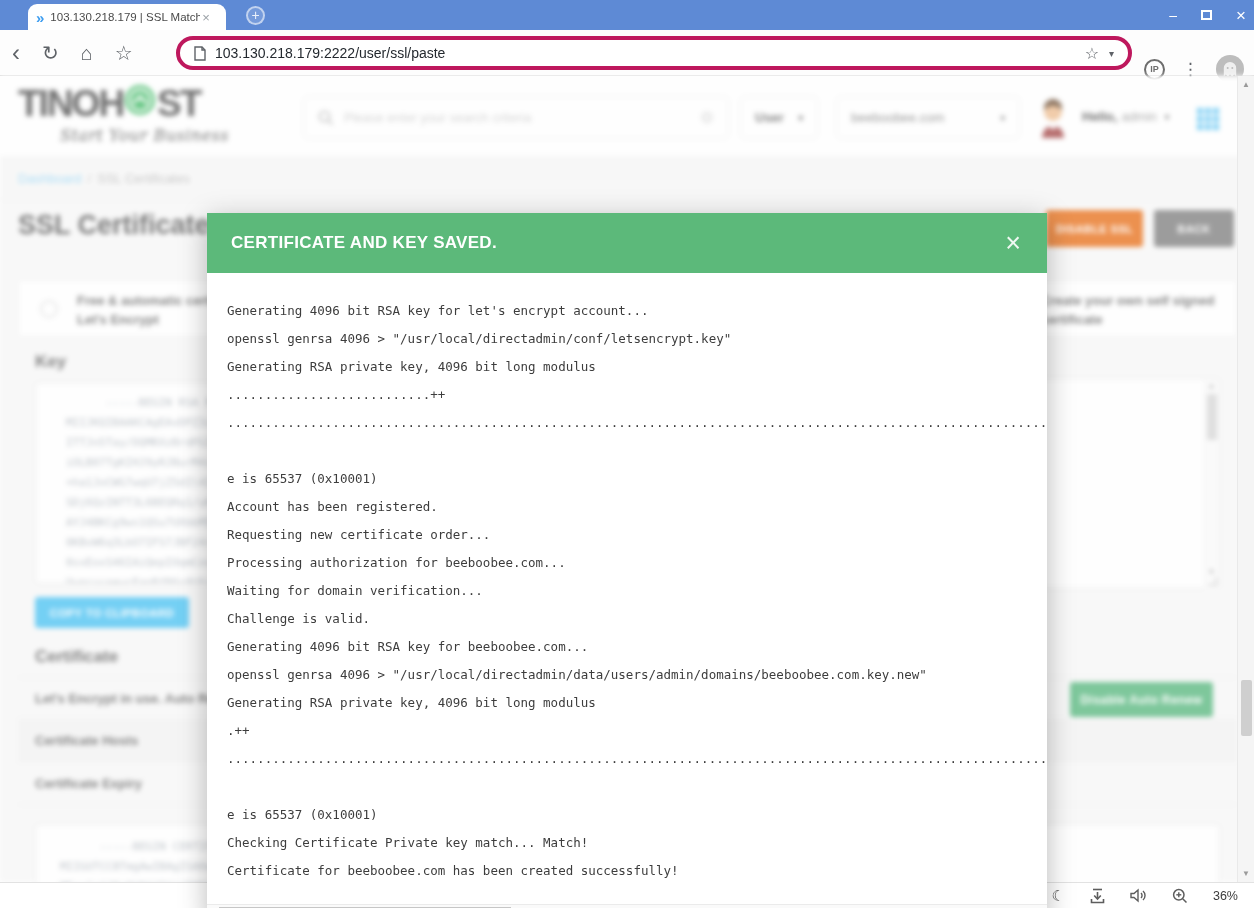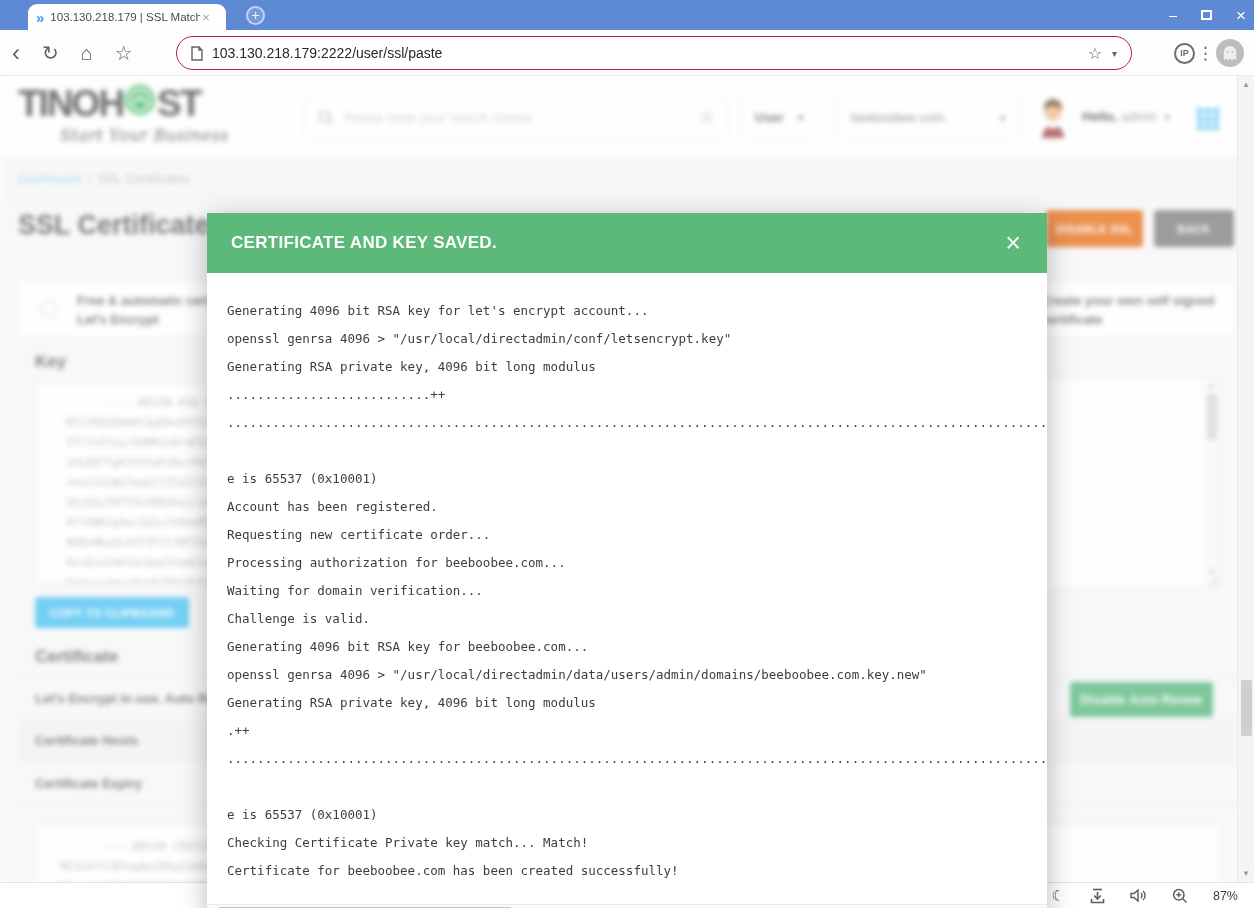--- a/index.html
+++ b/index.html
@@ -19,26 +19,26 @@
   .winctrl { position:absolute; right:8px; top:0; height:30px; display:flex; align-items:center; gap:24px; }
   .winctrl span { color:#fff; font-size:14px; line-height:1; }
   .win-max { width:11px; height:10px; border:2px solid #fff; display:inline-block; }
 
   
   .toolbar { position:absolute; left:0; top:30px; width:1254px; height:46px; background:#fdfdfd;
              border-bottom:1px solid #dcdcdc; }
   .nav-icons { position:absolute; left:12px; top:0; height:46px; display:flex; align-items:center; gap:22px;
                color:#5f6368; }
   .nav-icons .g { font-size:20px; }
-  .urlbar { position:absolute; left:176px; top:6px; width:956px; height:34px; border:1px solid #be185d;
+  .urlbar { position:absolute; left:176px; top:6px; width:956px; height:34px; border:4px solid #be185d;
             border-radius:17px; background:#fff; display:flex; align-items:center; padding:0 14px; }
   .url-text { font-size:14px; color:#24292f; margin-left:9px; flex:1; white-space:nowrap; }
   .url-star { color:#5f6368; font-size:16px; margin-right:10px; }
   .url-caret { color:#5f6368; font-size:10px; }
-  .ext-area { position:absolute; right:10px; top:0; height:46px; display:flex; align-items:center; gap:2px; }
+  .ext-area { position:absolute; right:10px; top:16px; height:46px; display:flex; align-items:center; gap:17px; }
   .ip-badge { width:21px; height:21px; border:2px solid #6d6d6d; border-radius:50%; color:#6d6d6d;
               font-size:9px; font-weight:bold; display:flex; align-items:center; justify-content:center; }
   .dots-menu { color:#5f6368; font-size:17px; }
   .ghost-avatar { width:28px; height:28px; border-radius:50%; background:#bdbdbd;
                   display:flex; align-items:center; justify-content:center; }
 
   
   .page { position:absolute; left:0; top:76px; width:1254px; height:806px; background:#f7f7f7;
           filter:blur(2.4px); }
   .page-dim { position:absolute; left:0; top:76px; width:1254px; height:806px;
@@ -392,14 +392,14 @@
       </svg>
   </span>
   <span class="sb-icon">
     <svg width="16" height="16" viewBox="0 0 16 16">
         <circle cx="6.8" cy="6.8" r="5.2" fill="none" stroke="#5d5d5d" stroke-width="1.5"></circle>
         <line x1="10.7" y1="10.7" x2="14.5" y2="14.5" stroke="#5d5d5d" stroke-width="1.5"></line>
         <line x1="4.3" y1="6.8" x2="9.3" y2="6.8" stroke="#5d5d5d" stroke-width="1.4"></line>
         <line x1="6.8" y1="4.3" x2="6.8" y2="9.3" stroke="#5d5d5d" stroke-width="1.4"></line>
       </svg>
   </span>
-  <span class="sb-zoomtext">87%</span>
+  <span class="sb-zoomtext">36%</span>
 </div>
 
 </body></html>

